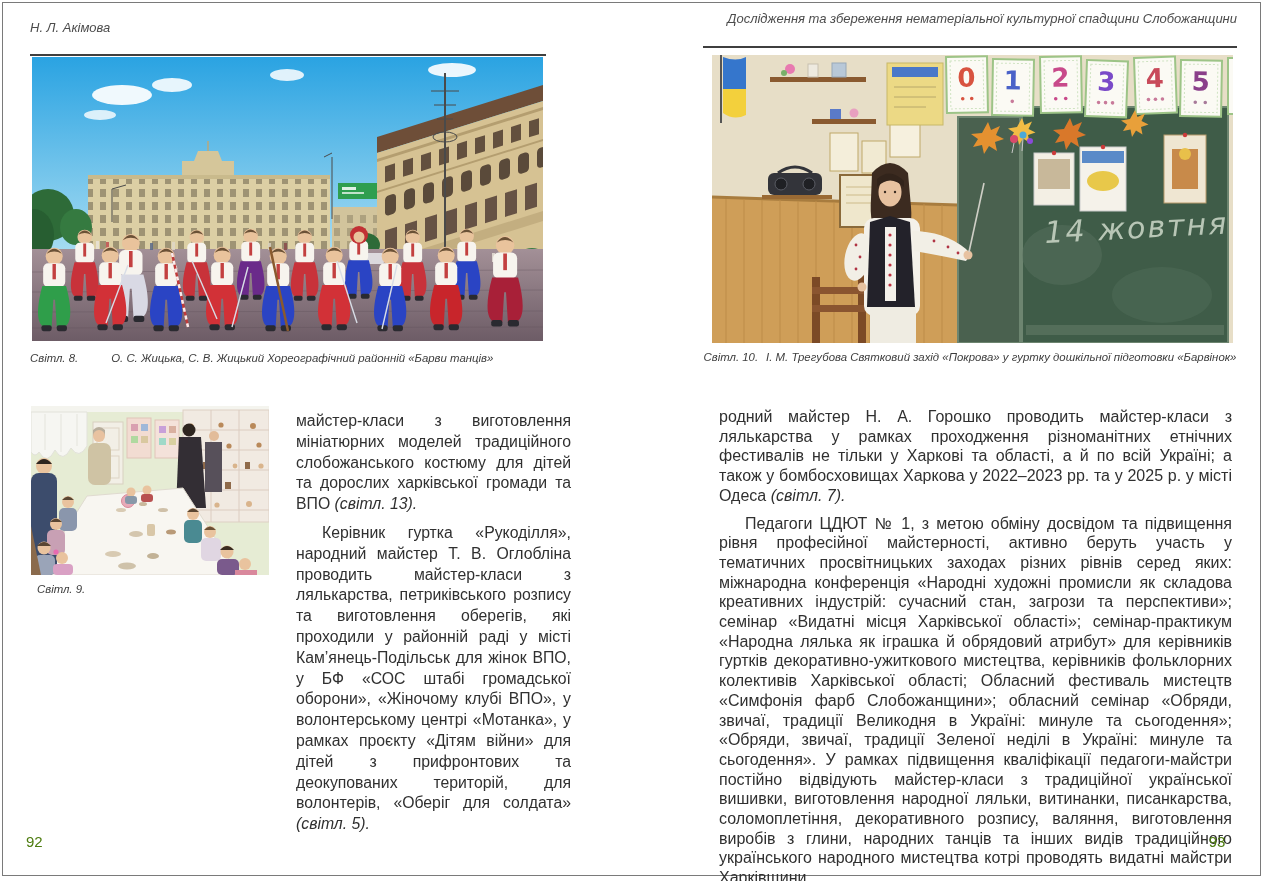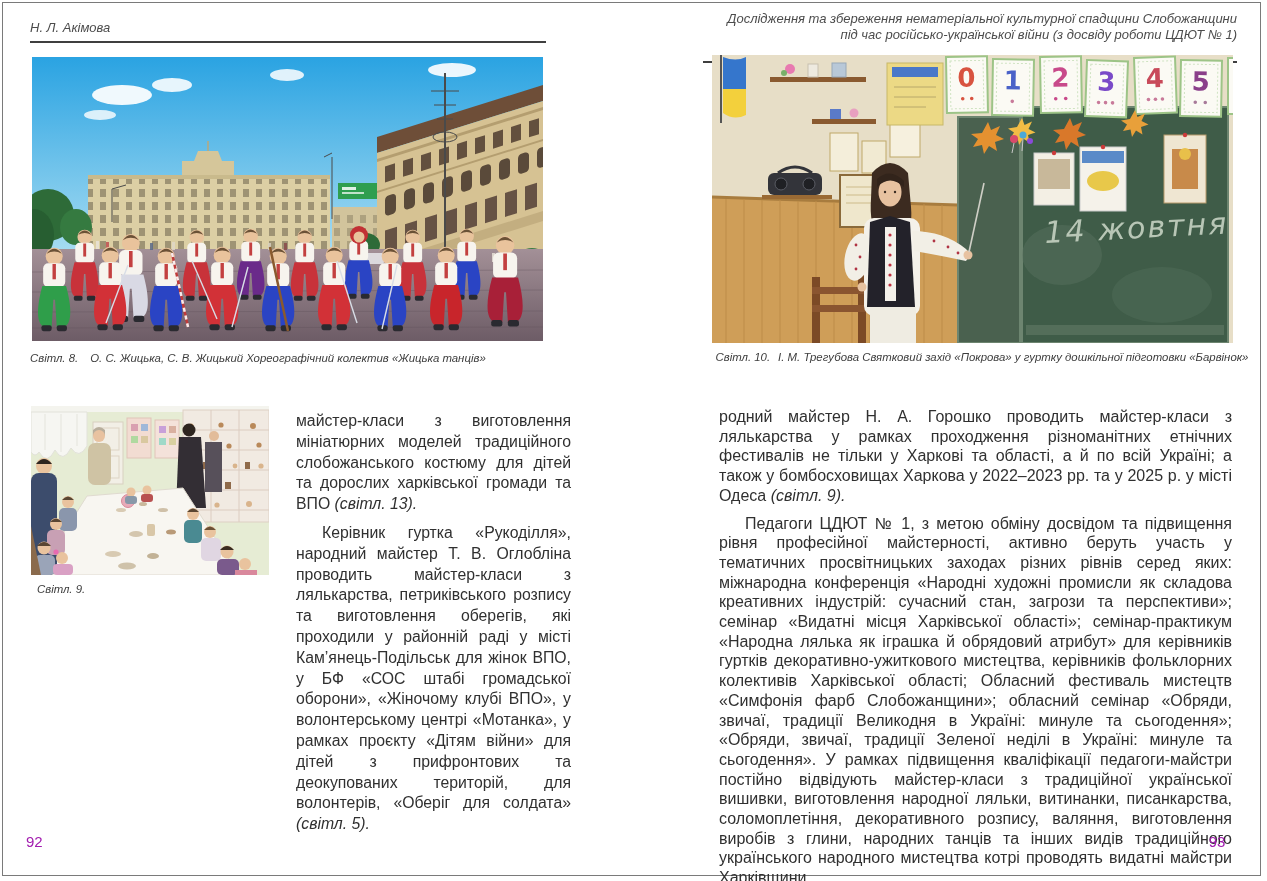--- a/index.html
+++ b/index.html
@@ -4,47 +4,47 @@
 <style>
   html,body{margin:0;padding:0;}
   body{
     width:1267px;height:881px;position:relative;background:#ffffff;
     font-family:"Liberation Sans","DejaVu Sans",sans-serif;color:#303030;overflow:hidden;
   }
   .frame{position:absolute;left:2px;top:2px;width:1257px;height:872px;border:1px solid #7a7a7a;}
 
   
   .hdr{position:absolute;font-style:italic;font-size:13px;color:#4c4c4c;border-bottom:2px solid #3f3f3f;}
-  #hdr-left{left:30px;top:20px;width:516px;padding-bottom:6px;}
+  #hdr-left{left:30px;top:20px;width:516px;padding-bottom:19px;}
   #hdr-right{left:703px;top:11px;width:534px;padding-bottom:19px;text-align:right;line-height:15.5px;}
 
   
   .photo{position:absolute;display:block;}
   #photo1{left:32px;top:57px;width:511px;height:284px;}
   #photo2{left:31px;top:406px;width:238px;height:169px;}
   #photo3{left:712px;top:55px;width:521px;height:288px;}
 
   
   .cap{position:absolute;font-style:italic;font-size:11.4px;color:#3d3d3d;line-height:15px;}
   #cap8{left:30px;top:351px;width:516px;}
-  #cap8 .cap-lbl{margin-right:12px;}
+  #cap8 .cap-lbl{margin-right:33px;}
   #cap9{left:37px;top:582px;width:242px;display:flex;gap:9px;}
   #cap9 .cap-lbl{white-space:nowrap;}
-  #cap10{left:703px;top:350px;width:534px;text-align:center;margin-left:12px;}
+  #cap10{left:703px;top:350px;width:534px;text-align:center;}
   #cap10 .cap-lbl{margin-right:8px;}
 
   
   .bodytext{position:absolute;text-align:justify;}
   .bodytext p{margin:8px;}
   .bodytext p.ind{text-indent:26px;}
   .bodytext .ref{font-style:italic;}
   #text-left{left:288px;top:403px;width:291px;font-size:15.8px;line-height:20.8px;}
   #text-right{left:711px;top:399px;width:529px;font-size:16px;line-height:19.7px;}
 
-  .pagenum{position:absolute;font-size:15px;color:#a21caf;}
+  .pagenum{position:absolute;font-size:15px;color:#4d7c0f;}
   #pn92{left:26px;top:833px;}
   #pn93{left:1200px;top:833px;width:34px;text-align:center;}
 
   svg text.chalk{font-family:"DejaVu Sans",sans-serif;font-style:italic;letter-spacing:2px;}
   svg text.cardnum{font-family:"DejaVu Sans",sans-serif;font-weight:bold;}
 </style>
 </head>
 <body>
 
 <div class="frame"></div>
@@ -224,21 +224,21 @@
     <path d="M216,210 L200,270" stroke="#d8dde6" stroke-width="1.4"></path>
     <path d="M305,204 L325,266" stroke="#d8dde6" stroke-width="1.4"></path>
     <path d="M365,208 L350,272" stroke="#d8dde6" stroke-width="1.4"></path>
     <path d="M238,190 L256,274" stroke="#8a5a2e" stroke-width="2.5"></path>
     <path d="M140,196 L156,270" stroke="#c03a3a" stroke-width="2.5"></path>
     <path d="M140,196 L156,270" stroke="#ffffff" stroke-width="2.5" stroke-dasharray="4 4" opacity="0.9"></path>
   </g>
 </svg>
 
 <div id="cap8" class="cap">
-  <span class="cap-lbl">Світл. 8.</span><span>О. С. Жицька, С. В. Жицький Хореографічний колектив «Жицька танців»</span>
+  <span class="cap-lbl">Світл. 8.</span><span>О. С. Жицька, С. В. Жицький Хореографічний районній «Барви танців»</span>
 </div>
 
 <svg id="photo2" class="photo" viewBox="0 0 238 169">
   <rect x="0" y="0" width="238" height="169" fill="#e6ecd4"></rect>
   <rect x="0" y="0" width="238" height="6" fill="#f4f4ee"></rect>
   <g>
     <path d="M0,6 L56,6 L56,40 Q48,54 40,42 Q32,58 24,44 Q16,60 8,46 Q4,52 0,46 Z" fill="#f6f6f2" stroke="#e2e2da"></path>
     <line x1="14" y1="8" x2="14" y2="44" stroke="#e4e4dc"></line>
     <line x1="30" y1="8" x2="30" y2="46" stroke="#e4e4dc"></line>
     <line x1="46" y1="8" x2="46" y2="40" stroke="#e4e4dc"></line>
@@ -354,21 +354,20 @@
 
 <div id="text-left" class="bodytext">
   <p><span>майстер-класи з виготовлення мініатюрних моделей традиційного слобожанського костюму для дітей та дорослих харківської громади та ВПО </span><span class="ref">(світл. 13).</span></p>
   <p class="ind"><span>Керівник гуртка «Рукоділля», народний майстер Т. В. Оглобліна проводить майстер-класи з лялькарства, петриківського розпису та виготовлення оберегів, які проходили у районній раді у місті Кам’янець-Подільськ для жінок ВПО, у БФ «СОС штабі громадської оборони», «Жіночому клубі ВПО», у волонтерському центрі «Мотанка», у рамках проєкту «Дітям війни» для дітей з прифронтових та деокупованих територій, для волонтерів, «Оберіг для солдата» </span><span class="ref">(світл. 5).</span></p>
 </div>
 
 <div id="pn92" class="pagenum">92</div>
 
 <div id="hdr-right" class="hdr">
   <div>Дослідження та збереження нематеріальної культурної спадщини Слобожанщини</div>
-  <div>під час російсько-української війни (з досвіду роботи ЦДЮТ № 1)</div>
 </div>
 
 <svg id="photo3" class="photo" viewBox="0 0 521 288">
   <rect x="0" y="0" width="521" height="288" fill="#e7dec7"></rect>
 
   <g>
     <polygon points="0,142 246,150 246,288 0,288" fill="#cf9e58"></polygon>
     <line x1="0" y1="142" x2="246" y2="150" stroke="#a87c3e" stroke-width="3"></line>
     <g stroke="#bd8c48">
       <line x1="14" y1="144" x2="14" y2="288"></line>
@@ -553,18 +552,18 @@
     <line x1="257" y1="197" x2="272" y2="128" stroke="#cfcfc6" stroke-width="1.6"></line>
     <circle cx="150" cy="232" r="4.5" fill="#e7c2a0"></circle>
   </g>
 </svg>
 
 <div id="cap10" class="cap">
   <span class="cap-lbl">Світл. 10.</span><span>І. М. Трегубова Святковий захід «Покрова» у гуртку дошкільної підготовки «Барвінок»</span>
 </div>
 
 <div id="text-right" class="bodytext">
-  <p><span>родний майстер Н. А. Горошко проводить майстер-класи з лялькарства у рамках проходження різноманітних етнічних фестивалів не тільки у Харкові та області, а й по всій Україні; а також у бомбосховищах Харкова у 2022–2023 рр. та у 2025 р. у місті Одеса </span><span class="ref">(світл. 9).</span></p>
+  <p><span>родний майстер Н. А. Горошко проводить майстер-класи з лялькарства у рамках проходження різноманітних етнічних фестивалів не тільки у Харкові та області, а й по всій Україні; а також у бомбосховищах Харкова у 2022–2023 рр. та у 2025 р. у місті Одеса </span><span class="ref">(світл. 7).</span></p>
   <p class="ind"><span>Педагоги ЦДЮТ № 1, з метою обміну досвідом та підвищення рівня професійної майстерності, активно беруть участь у тематичних просвітницьких заходах різних рівнів серед яких: міжнародна конференція «Народні художні промисли як складова креативних індустрій: сучасний стан, загрози та перспективи»; семінар «Видатні місця Харківської області»; семінар-практикум «Народна лялька як іграшка й обрядовий атрибут» для керівників гуртків декоративно-ужиткового мистецтва, керівників фольклорних колективів Харківської області; Обласний фестиваль мистецтв «Симфонія фарб Слобожанщини»; обласний семінар «Обряди, звичаї, традиції Великодня в Україні: минуле та сьогодення»; «Обряди, звичаї, традиції Зеленої неділі в Україні: минуле та сьогодення». У рамках підвищення кваліфікації педагоги-майстри постійно відвідують майстер-класи з традиційної української вишивки, виготовлення народної ляльки, витинанки, писанкарства, соломоплетіння, декоративного розпису, валяння, виготовлення виробів з глини, народних танців та інших видів традиційного українського народного мистецтва котрі проводять видатні майстри Харківщини.</span></p>
   <p class="ind"><span>Невід’ємною складовою становлення ЦДЮТ № 1 як ресурсного центру</span></p>
 </div>
 
 <div id="pn93" class="pagenum">93</div>
 
 </body></html>

